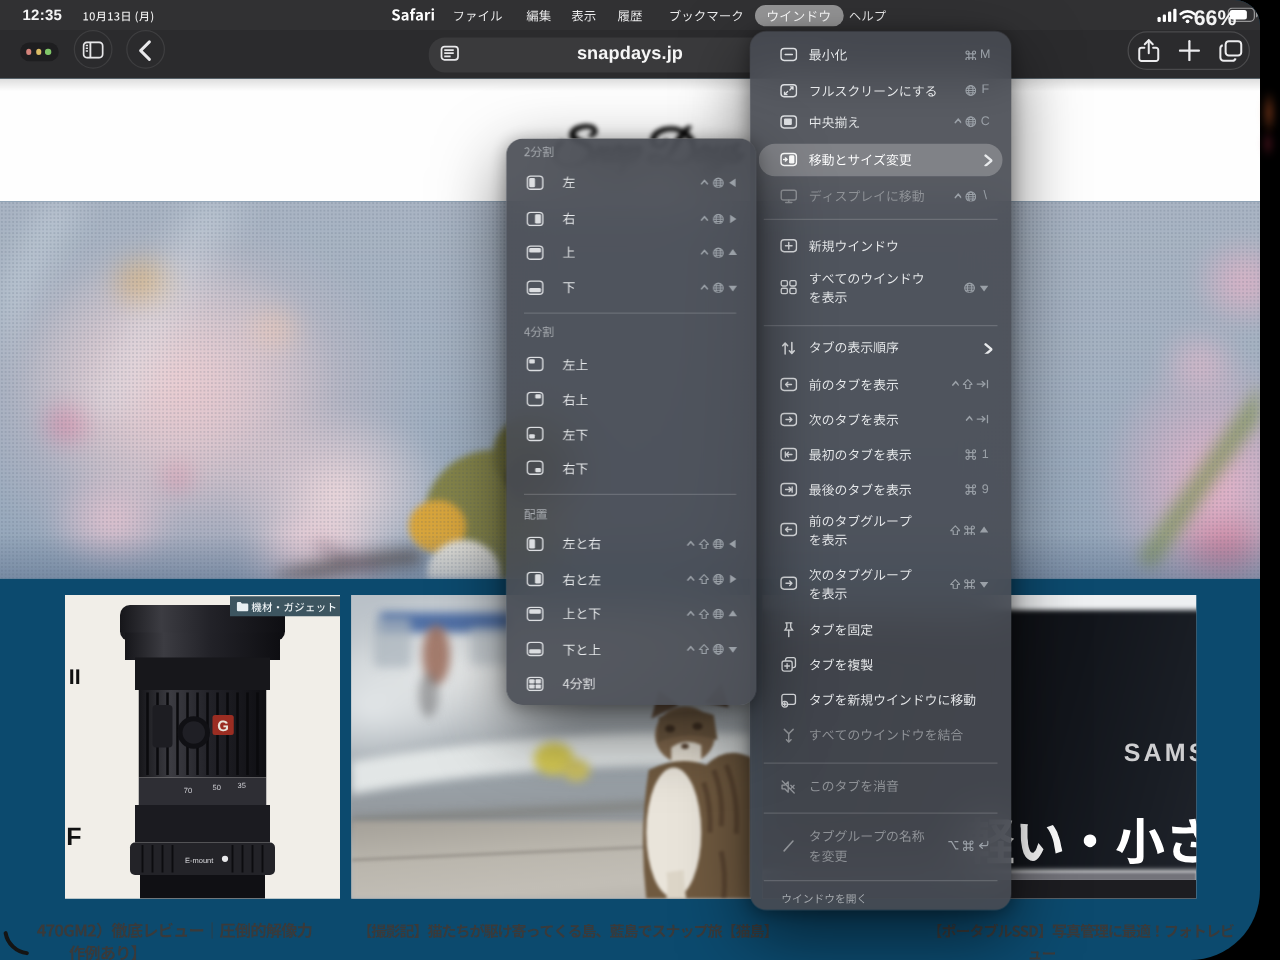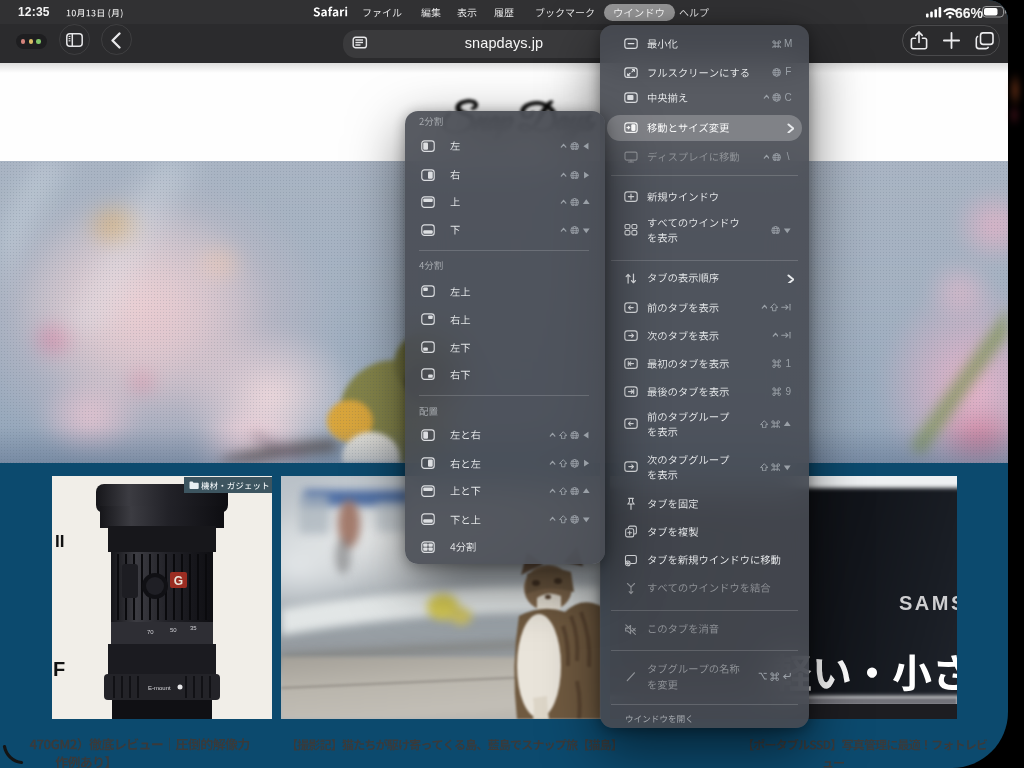--- a/index.html
+++ b/index.html
@@ -97,21 +97,21 @@
         <rect x="5.2" y="7.5" width="2.6" height="6" rx="1"></rect>
 <rect x="9.4" y="5.2" width="2.6" height="8.3" rx="1"></rect>
         <rect x="13.6" y="3" width="2.6" height="10.5" rx="1"></rect>
 </g>
 <g stroke="#fff" fill="none" stroke-width="2" stroke-linecap="round">
 <path d="M19.5 7.2 a8.3 8.3 0 0 1 11 0" stroke-width="2.1"></path>
 <path d="M21.8 10.2 a5 5 0 0 1 6.4 0" stroke-width="2.1"></path>
 </g>
       <circle cx="25" cy="13" r="1.5" fill="#fff"></circle>
 </svg>
-    <div class="abs" style="left:955px;top:5px;color:#f4f4f4;font-size:14px;font-weight:bold;">66%</div>
+    <div class="abs" style="left:955px;top:5px;color:#f4f4f4;font-size:17px;font-weight:bold;">66%</div>
     <svg class="abs" style="left:982px;top:6px" width="25" height="12" viewBox="0 0 25 12">
 <rect x="0.5" y="0.5" width="21" height="10.5" rx="3.4" fill="none" stroke="rgba(255,255,255,0.5)" stroke-width="1"></rect>
 <rect x="2" y="2" width="13.5" height="7.5" rx="2" fill="#fff"></rect>
 <path d="M22.8 3.8 a2.2 2.2 0 0 1 0 4.2 z" fill="rgba(255,255,255,0.5)"></path>
 </svg>
     <div class="abs" style="left:0;top:24px;width:1008px;height:39px;background:#2b2b2d;"></div>
     <div class="abs" style="left:16px;top:33.5px;width:31px;height:15px;border-radius:8px;background:#1e1e20;"></div>
     <div class="abs" style="left:20.9px;top:39.3px;width:4.4px;height:4.4px;border-radius:50%;background:#d4837b;"></div>
     <div class="abs" style="left:28.7px;top:39.3px;width:4.4px;height:4.4px;border-radius:50%;background:#dcbd66;"></div>
     <div class="abs" style="left:36.4px;top:39.3px;width:4.4px;height:4.4px;border-radius:50%;background:#80c669;"></div>
@@ -129,21 +129,21 @@
 </svg>
     <div class="abs" style="left:343px;top:29.5px;width:322px;height:28px;border-radius:13px;background:#3a3a3c;"></div>
     <svg class="abs" style="left:352px;top:35.5px" width="17" height="16" viewBox="0 0 17 16">
 <g stroke="#e8e8ea" stroke-width="1.4" fill="none">
 <rect x="1.2" y="1.2" width="13.2" height="10.6" rx="2.4"></rect>
 <line x1="3.4" y1="9" x2="8.5" y2="9"></line>
         <line x1="3.4" y1="6.5" x2="11" y2="6.5"></line>
         <line x1="3.4" y1="4" x2="11" y2="4"></line>
 </g>
     </svg>
-    <div class="abs" style="left:343px;top:35px;width:322px;text-align:center;color:#f6f6f6;font-size:14.5px;font-weight:normal;letter-spacing:0.1px;">snapdays.jp</div>
+    <div class="abs" style="left:343px;top:35px;width:322px;text-align:center;color:#f6f6f6;font-size:14.5px;font-weight:bold;letter-spacing:0.1px;">snapdays.jp</div>
     <div class="abs" style="left:902px;top:25px;width:98px;height:31px;border-radius:16px;border:1.4px solid rgba(255,255,255,0.15);"></div>
     <svg class="abs" style="left:910px;top:30.5px" width="18" height="20" viewBox="0 0 18 20">
 <g stroke="#ececee" stroke-width="1.6" fill="none" stroke-linecap="round">
 <path d="M5.5 7.2 H3.2 a1.8 1.8 0 0 0 -1.8 1.8 V16 a1.8 1.8 0 0 0 1.8 1.8 H14.8 a1.8 1.8 0 0 0 1.8 -1.8 V9 a1.8 1.8 0 0 0 -1.8 -1.8 H12.5"></path>
 <line x1="9" y1="1.3" x2="9" y2="11.5"></line>
 <path d="M5.8 4.4 L9 1.2 L12.2 4.4"></path>
 </g>
     </svg>
     <svg class="abs" style="left:943px;top:32px" width="17" height="17" viewBox="0 0 17 17">
 <g stroke="#ececee" stroke-width="1.8" stroke-linecap="round">

